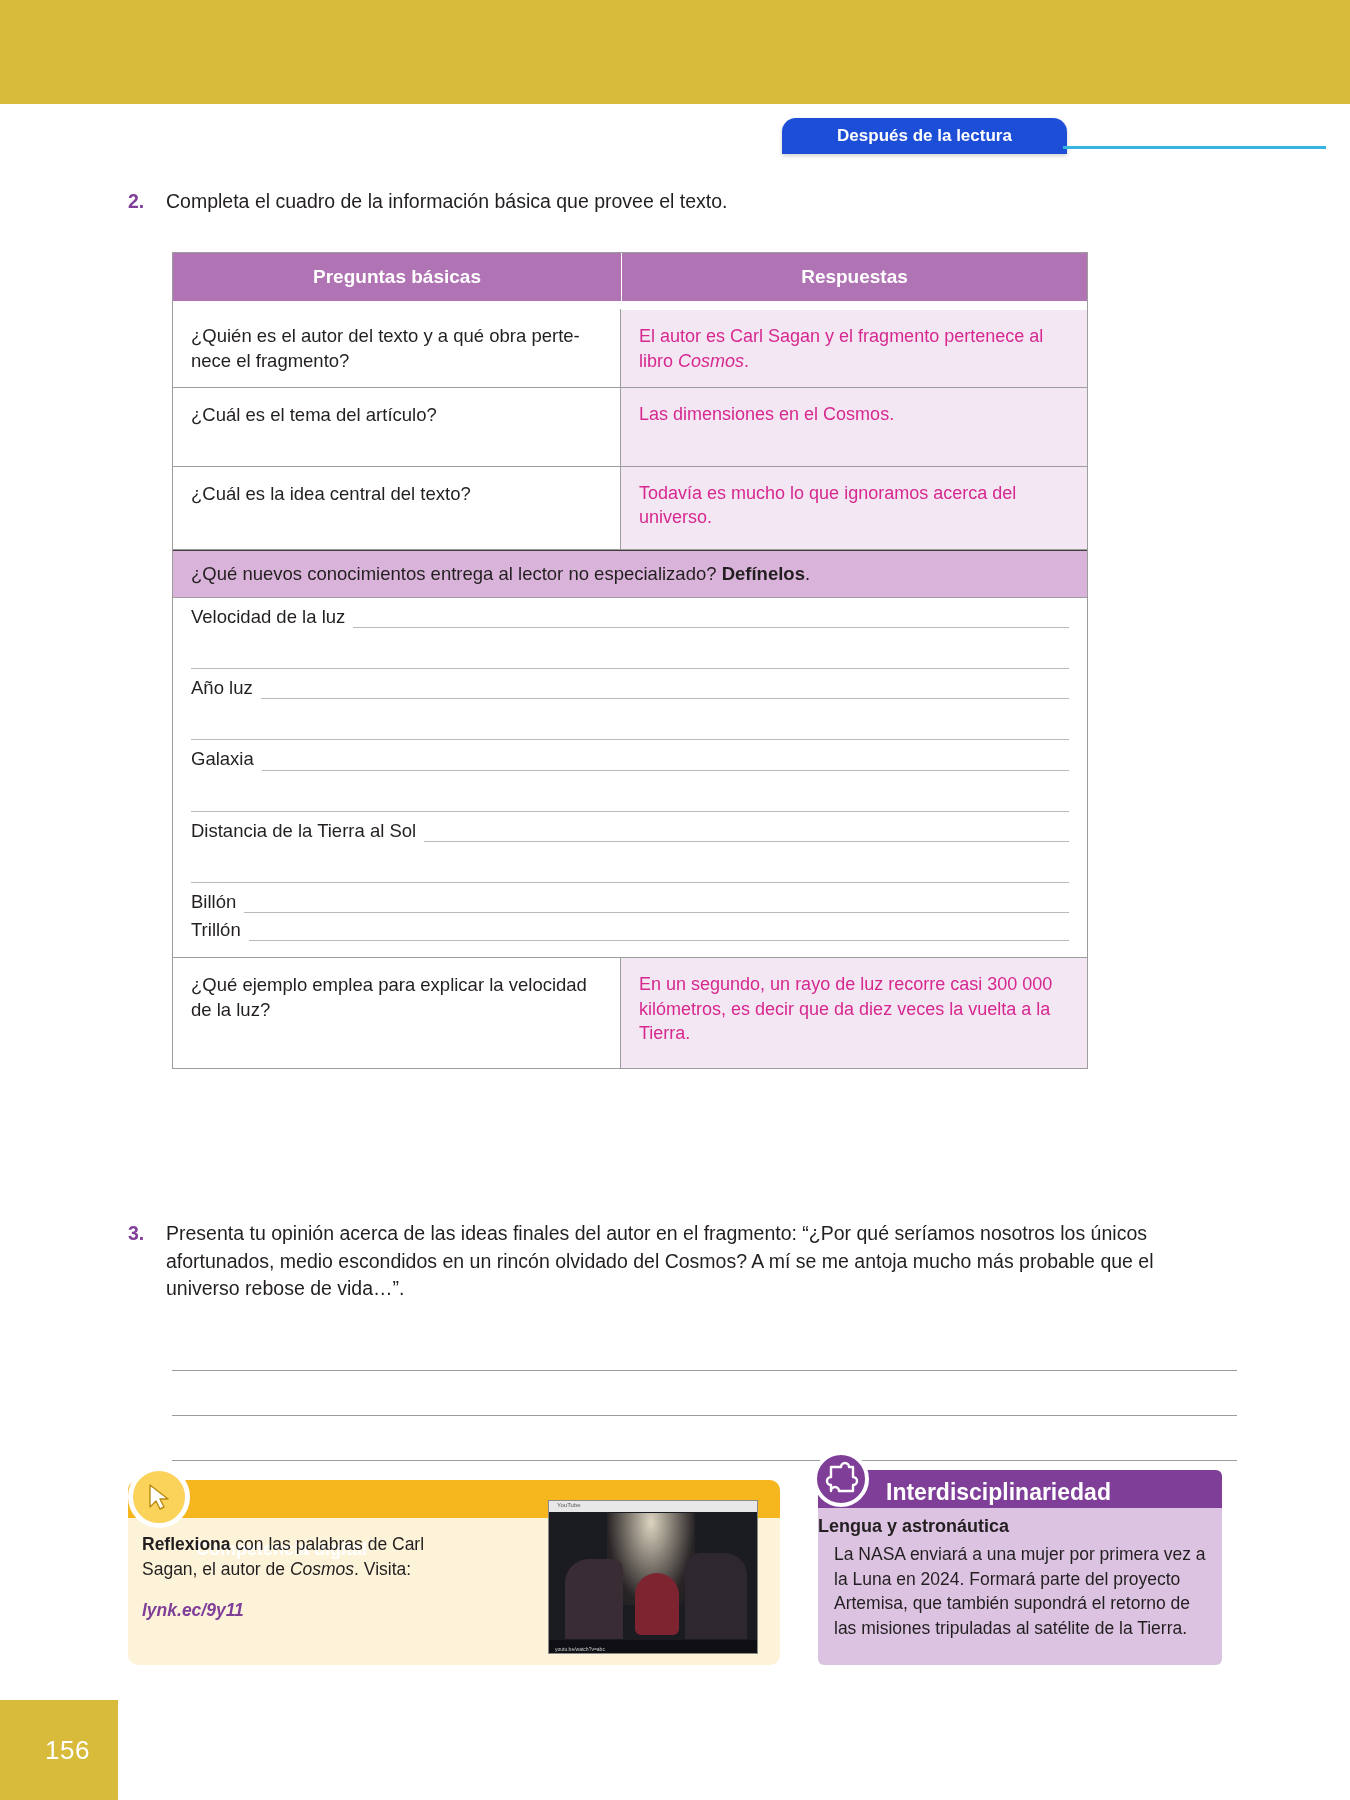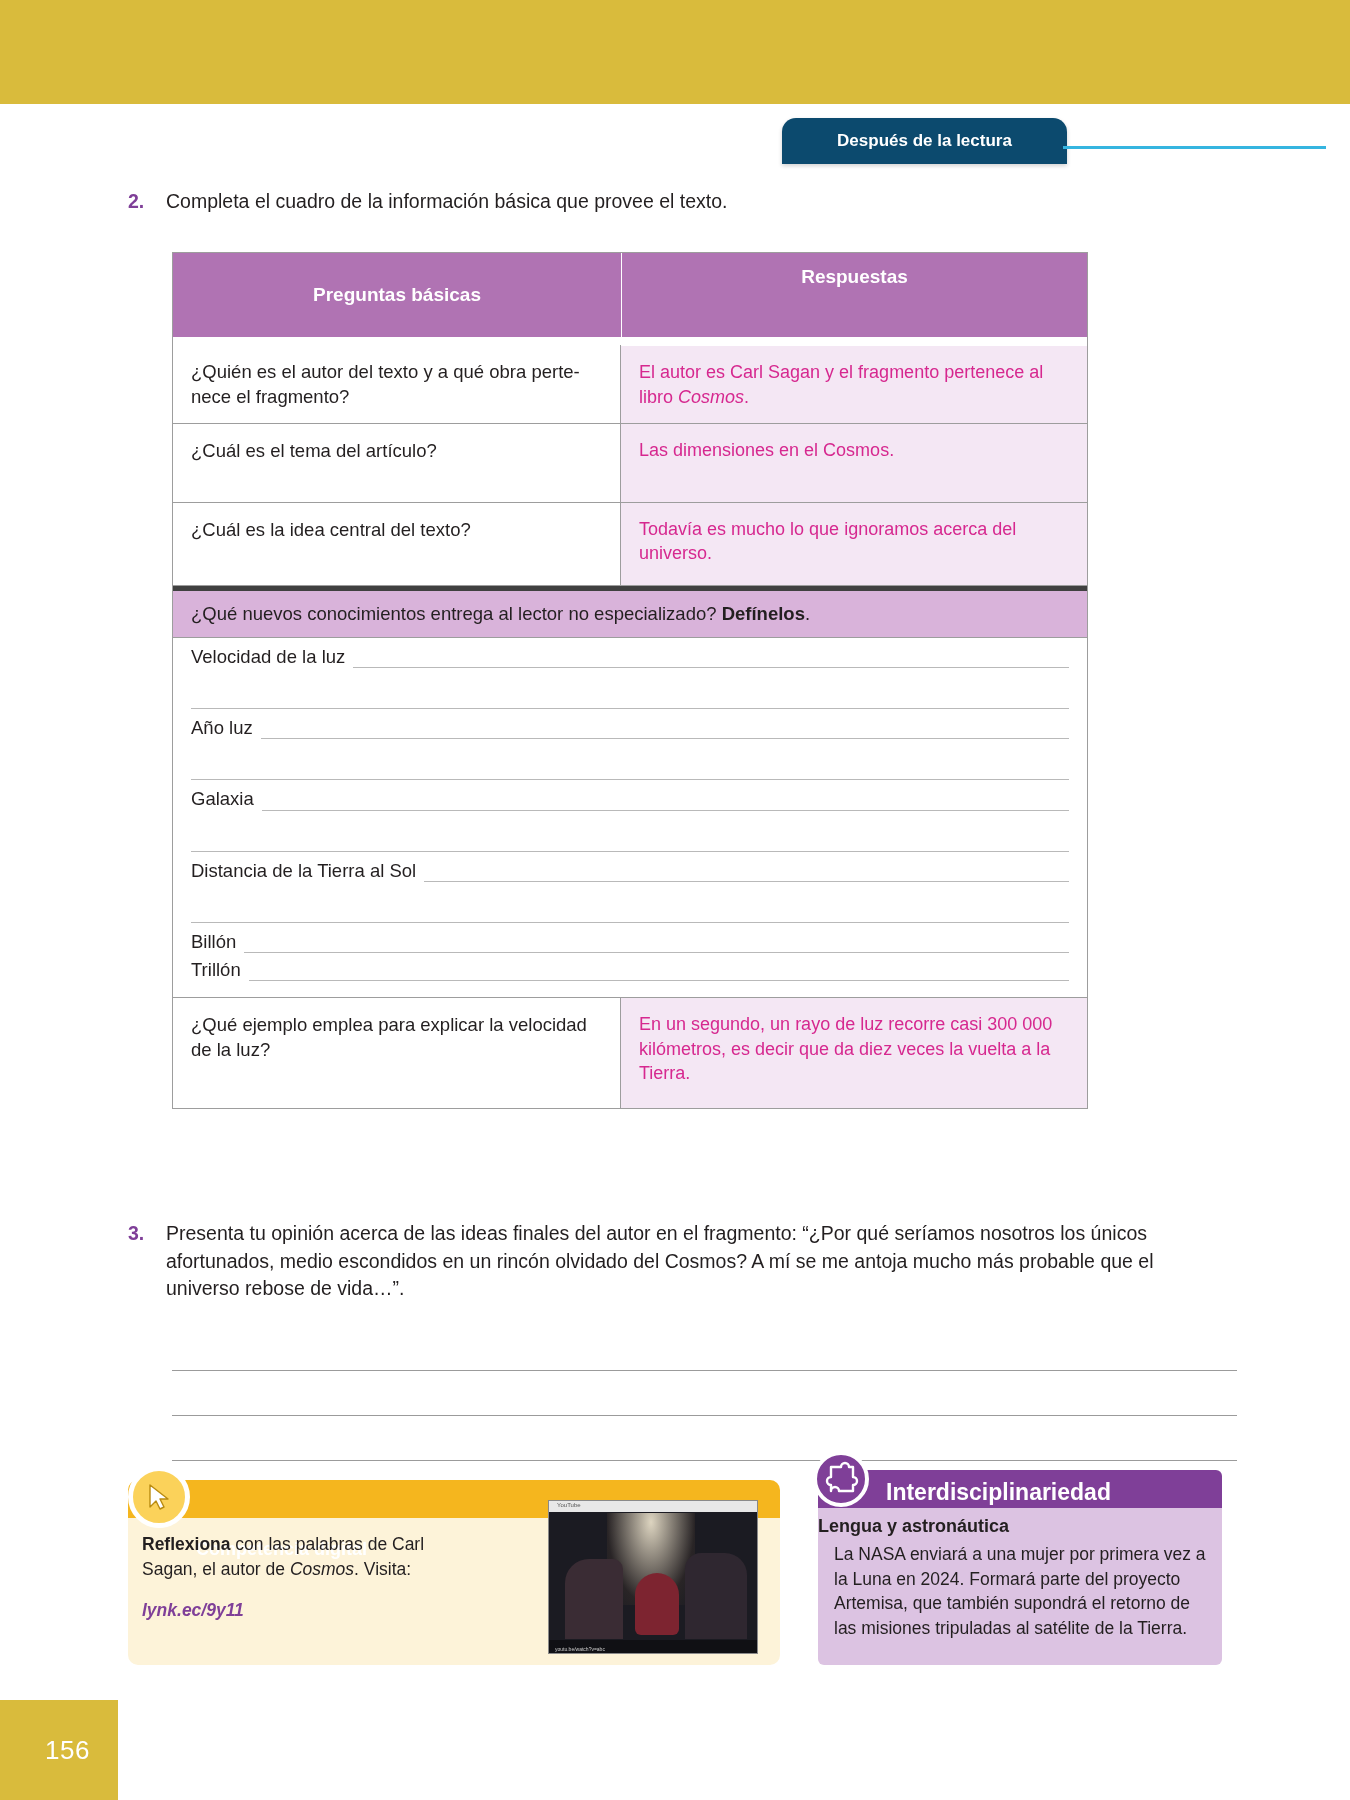--- a/index.html
+++ b/index.html
@@ -63,22 +63,22 @@
     height: 1696px;
     background: #ffffff;
   }
 
   
   .section-tab {
     position: absolute;
     top: 118px;
     left: 782px;
     width: 285px;
-    height: 46px;
-    background: #0c4a6e;
+    height: 36px;
+    background: #1d4ed8;
     border-radius: 14px 14px 0 0;
     color: #ffffff;
     font-size: 17px;
     font-weight: bold;
     display: flex;
     align-items: center;
     justify-content: center;
     box-shadow: 0 2px 4px rgba(0,0,0,.18);
   }
   .section-tab-rule {
@@ -150,36 +150,36 @@
     background: #b073b3;
     color: #ffffff;
     font-weight: bold;
     font-size: 19px;
   }
   .thead .th1 {
     width: 448px;
     flex: 0 0 448px;
     border-right: 1px solid #ffffff;
     text-align: center;
-    padding: 31px 0;
+    padding: 13px 0;
   }
   .thead .th2 {
     flex: 1;
     text-align: center;
     padding: 13px 0;
   }
 
   .row-h1 { min-height: 86px; align-items: flex-end; }
   .row-h2 { min-height: 78px; }
   .row-h3 { min-height: 82px; }
   .row-h4 { min-height: 110px; }
 
   .band-row {
     background: #d9b3da;
-    border-top: 5px solid #404040;
+    border-top: 1px solid #404040;
     border-bottom: 1px solid #9d9d9d;
     padding: 12px 18px;
     font-size: 18.5px;
   }
   .band-row b { font-weight: bold; }
 
   .term-area {
     padding: 8px 18px 10px 18px;
   }
   .term-line {

